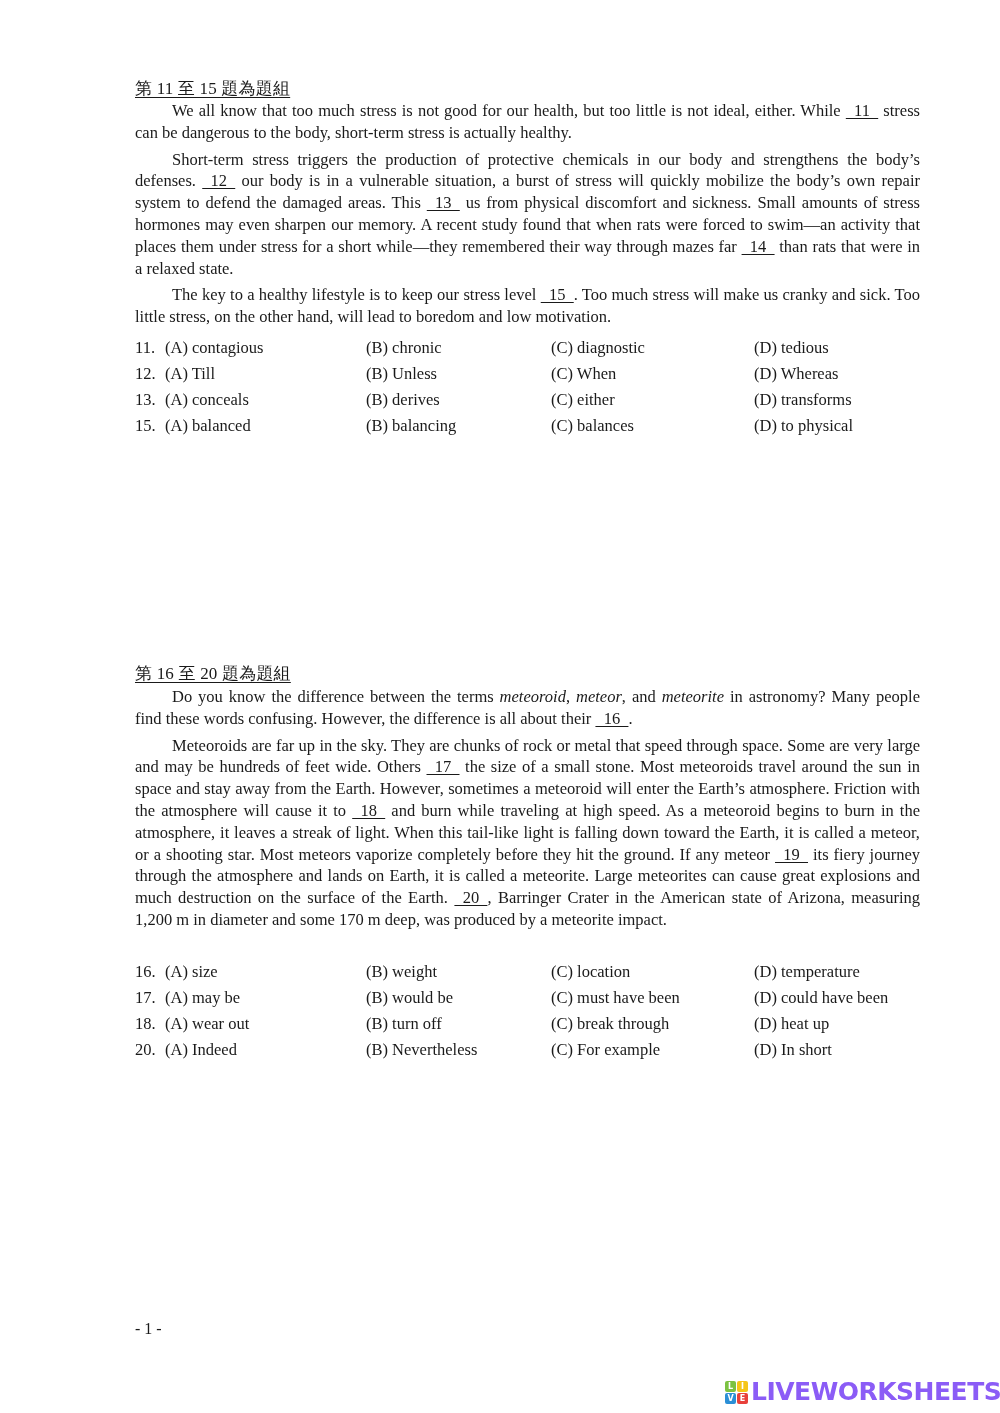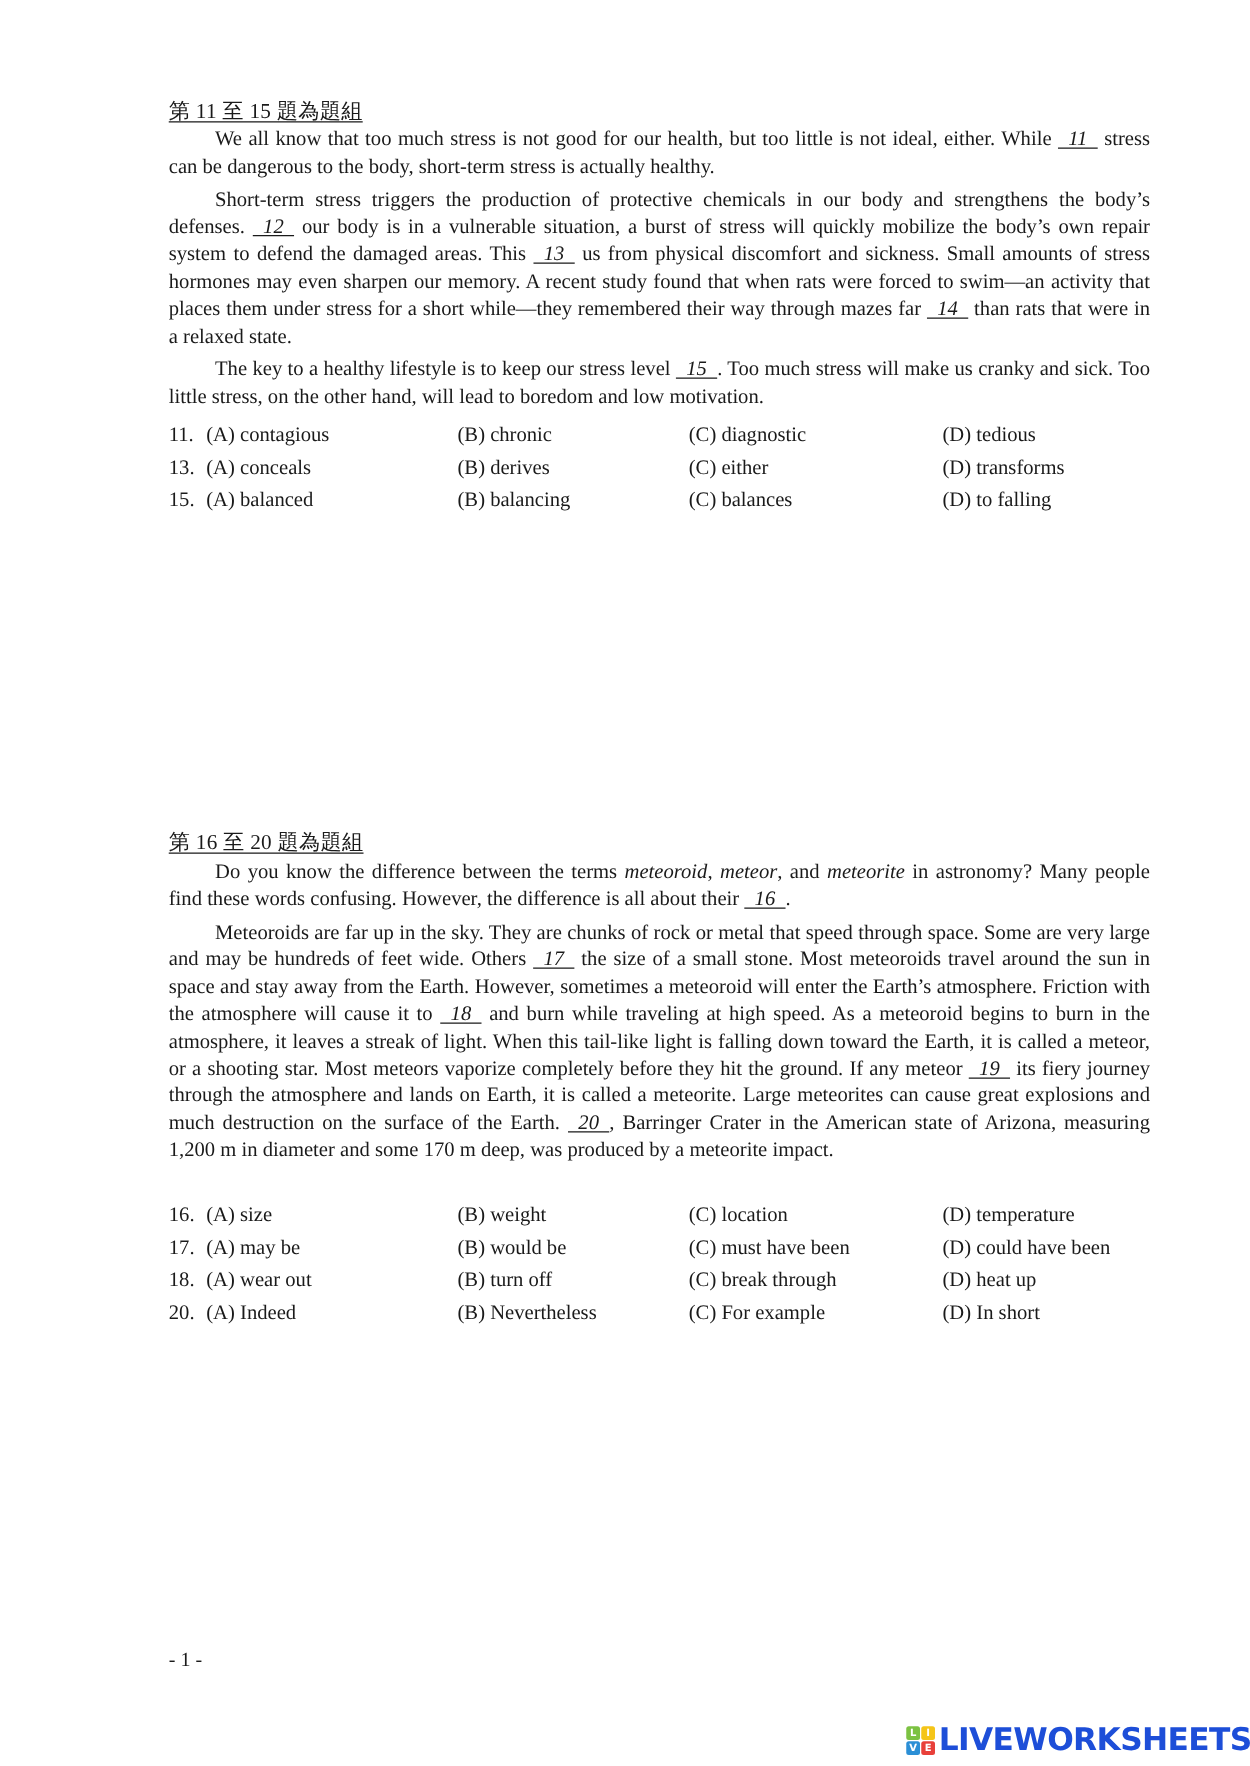--- a/index.html
+++ b/index.html
@@ -28,21 +28,20 @@
       text-align: justify;
     }
     .passage p { text-indent: 37px; margin-bottom: 5px; }
     .blank {
       display: inline-block;
       text-decoration: underline;
       text-underline-offset: 2px;
       text-align: left;
       white-space: pre;
       text-indent: 0;
-      font-style: italic;
     }
     .options {
       position: absolute;
       left: 107px;
       width: 800px;
     }
     .opt-row { position: relative; height: 26px; line-height: 26px; }
     .opt-row span { position: absolute; top: 0; white-space: nowrap; }
     .opt-num { left: 0; }
     .opt-a { left: 30px; }
@@ -101,32 +100,39 @@
     </div>
   <div class="options" id="options1" style="top:335px;">
       <div class="opt-row">
         <span class="opt-num">11.</span>
         <span class="opt-a">(A) contagious</span>
         <span class="opt-b">(B) chronic</span>
         <span class="opt-c">(C) diagnostic</span>
         <span class="opt-d">(D) tedious</span>
       </div>
       <div class="opt-row">
+        <span class="opt-num">12.</span>
+        <span class="opt-a">(A) Till</span>
+        <span class="opt-b">(B) Unless</span>
+        <span class="opt-c">(C) When</span>
+        <span class="opt-d">(D) Whereas</span>
+      </div>
+      <div class="opt-row">
         <span class="opt-num">13.</span>
         <span class="opt-a">(A) conceals</span>
         <span class="opt-b">(B) derives</span>
         <span class="opt-c">(C) either</span>
         <span class="opt-d">(D) transforms</span>
       </div>
       <div class="opt-row">
         <span class="opt-num">15.</span>
         <span class="opt-a">(A) balanced</span>
         <span class="opt-b">(B) balancing</span>
         <span class="opt-c">(C) balances</span>
-        <span class="opt-d">(D) to falling</span>
+        <span class="opt-d">(D) to physical</span>
       </div>
     </div>
 
   <div class="group-title" style="top:662px;">第 16 至 20 題為題組</div>
   <div class="passage" id="passage2" style="top:686px;">
       <p><span>Do you know the difference between the terms </span><em>meteoroid</em><span>, </span><em>meteor</em><span>, and </span><em>meteorite</em><span> in astronomy? Many people find these words confusing. However, the difference is all about their </span><span class="blank">  16  </span><span>.</span></p>
       <p><span>Meteoroids are far up in the sky. They are chunks of rock or metal that speed through space. Some are very large and may be hundreds of feet wide. Others </span><span class="blank">  17  </span><span> the size of a small stone. Most meteoroids travel around the sun in space and stay away from the Earth. However, sometimes a meteoroid will enter the Earth’s atmosphere. Friction with the atmosphere will cause it to </span><span class="blank">  18  </span><span> and burn while traveling at high speed. As a meteoroid begins to burn in the atmosphere, it leaves a streak of light. When this tail-like light is falling down toward the Earth, it is called a meteor, or a shooting star. Most meteors vaporize completely before they hit the ground. If any meteor </span><span class="blank">  19  </span><span> its fiery journey through the atmosphere and lands on Earth, it is called a meteorite. Large meteorites can cause great explosions and much destruction on the surface of the Earth. </span><span class="blank">  20  </span><span>, Barringer Crater in the American state of Arizona, measuring 1,200 m in diameter and some 170 m deep, was produced by a meteorite impact.</span></p>
     </div>
   <div class="options" id="options2" style="top:959px;">
       <div class="opt-row">
@@ -161,16 +167,16 @@
 
   <div class="page-num">- 1 -</div>
 
   <div class="brand">
     <div class="brand-logo" id="brand-logo">
         <div style="background: rgb(124, 194, 66);">L</div>
         <div style="background: rgb(245, 197, 24);">I</div>
         <div style="background: rgb(43, 143, 214);">V</div>
         <div style="background: rgb(232, 64, 58);">E</div>
       </div>
-    <div class="brand-name" style="color: #1d4ed8;">LIVEWORKSHEETS</div>
+    <div class="brand-name" style="color: #8b5cf6;">LIVEWORKSHEETS</div>
   </div>
 
 </div>
 
 </body></html>

